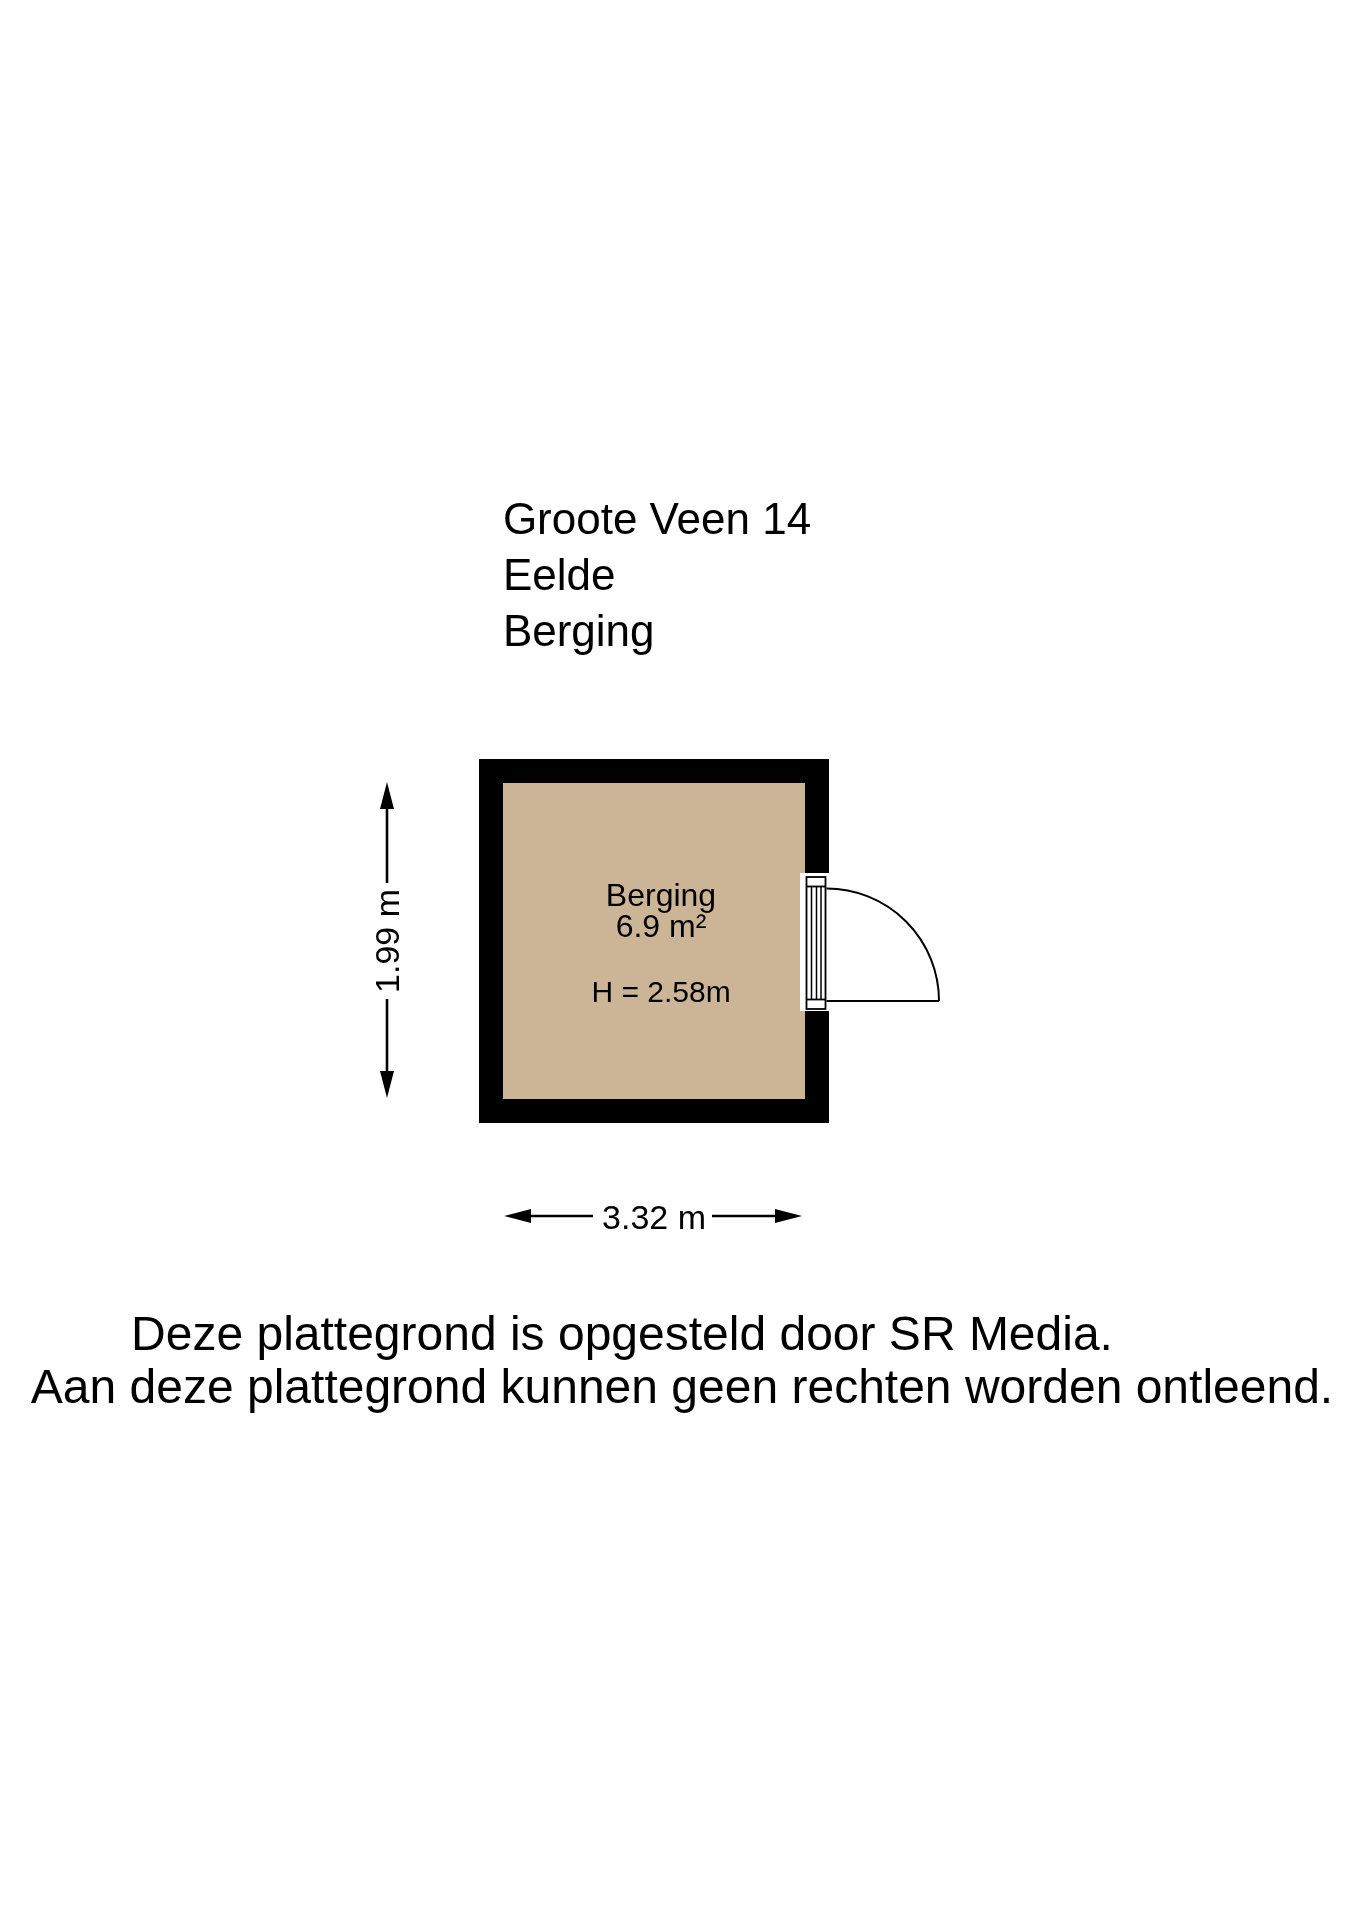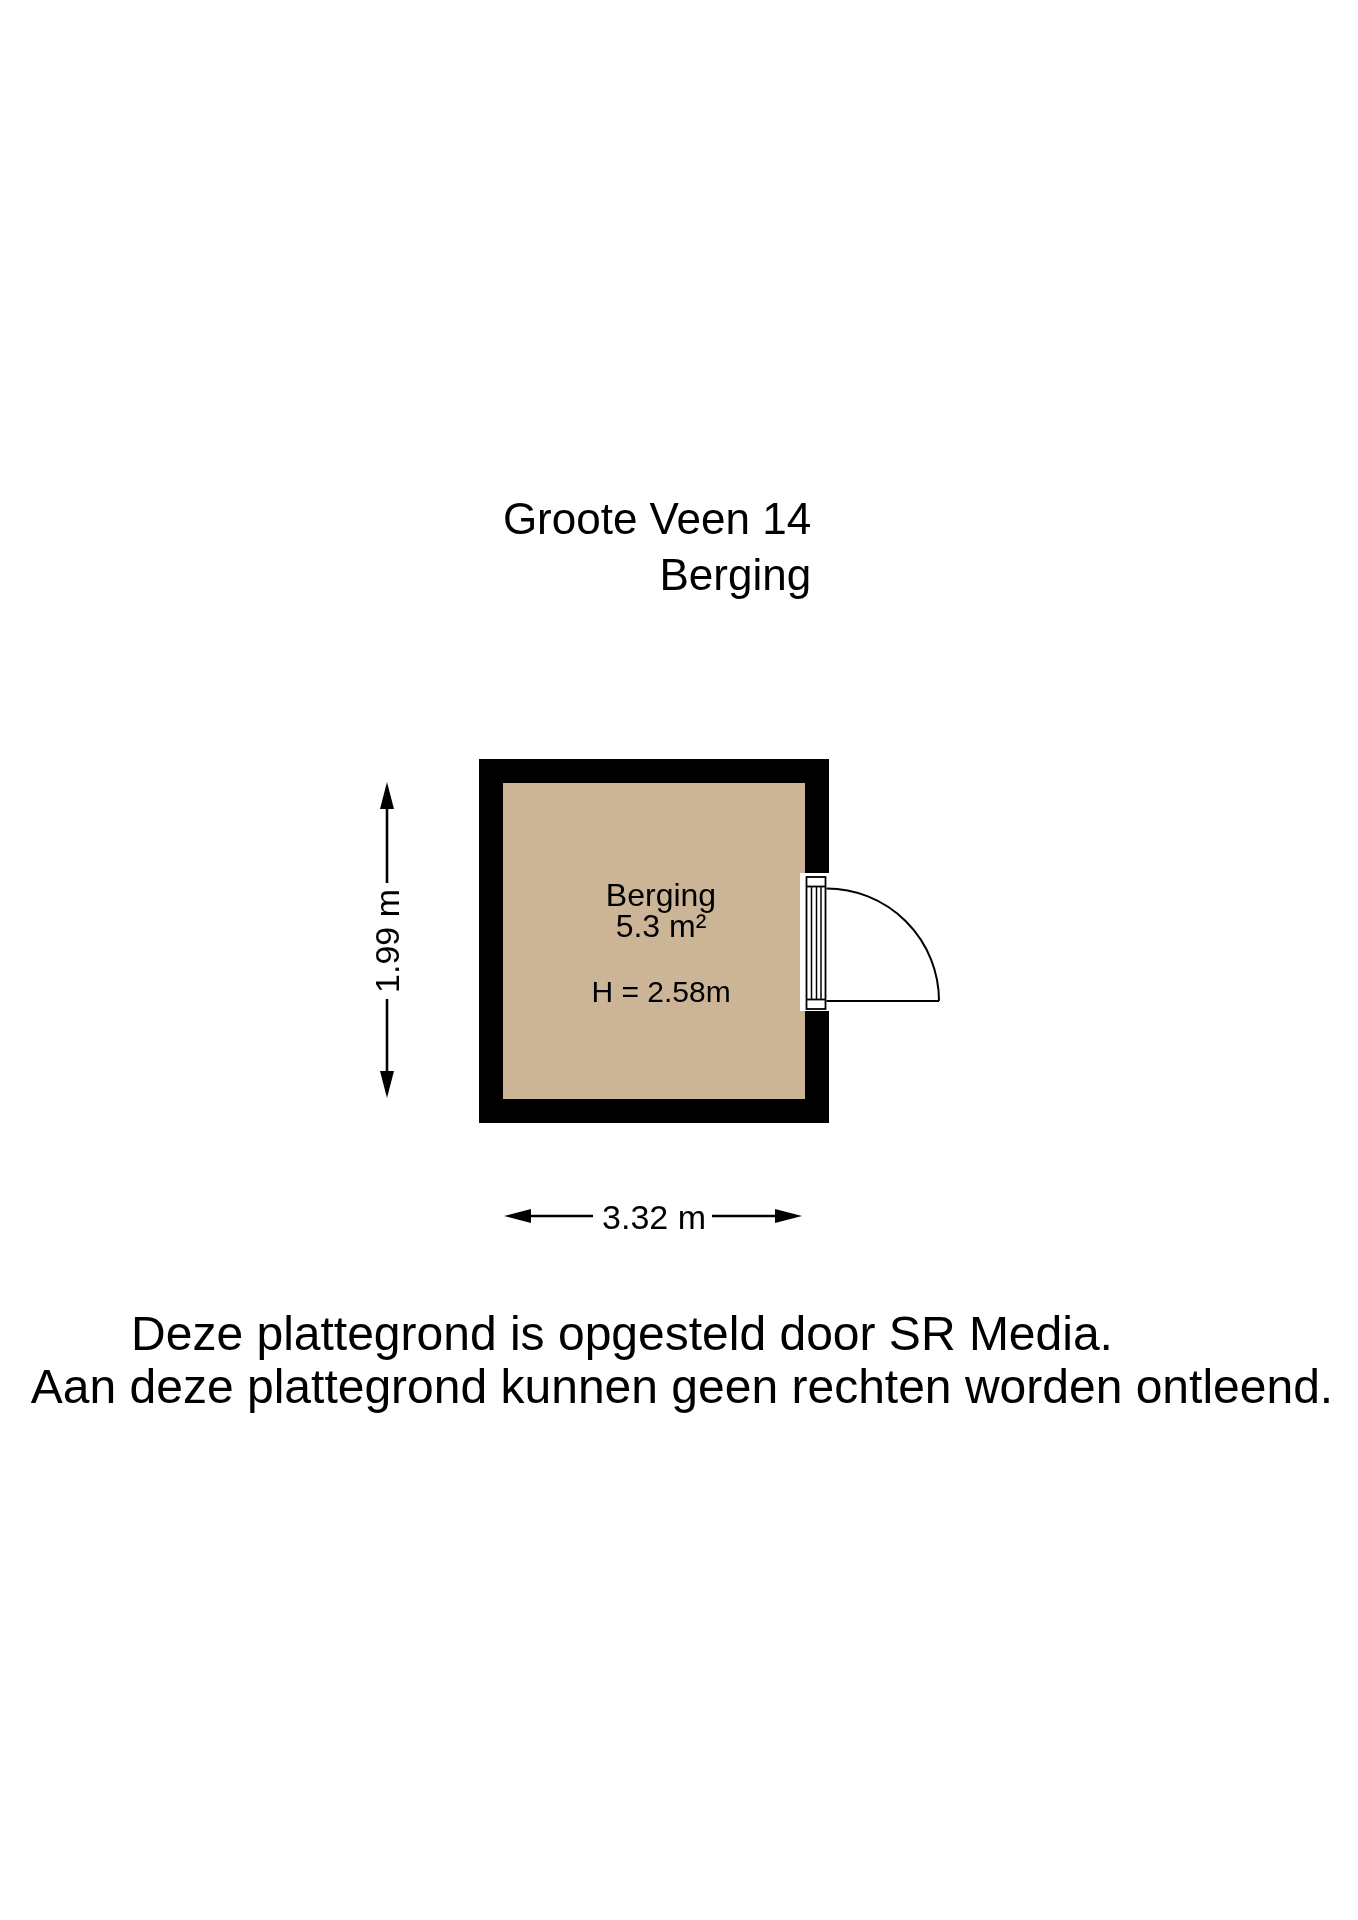--- a/index.html
+++ b/index.html
@@ -9,21 +9,21 @@
     background:#ffffff;
     font-family:"Liberation Sans", sans-serif;
     color:#000;
     overflow:hidden;
   }
   
   .title-block{
     position:absolute;
     left:657px;top:491px;
     transform:translateX(-50%);
-    text-align:right;
+    text-align:left;
     font-size:44px;
     line-height:56px;
     white-space:nowrap;
   }
   
   .wall{
     position:absolute;
     left:479px;top:759px;
     width:350px;height:364px;
   }
@@ -91,30 +91,31 @@
   .footer-line.l1{left:622px;top:1306px;}
   .footer-line.l2{left:682px;top:1359px;}
 </style>
 </head>
 <body>
 
 <div class="page" style="background-color: rgb(255, 255, 255);">
 
   <div class="title-block">
     <div>Groote Veen 14</div>
+    <div>Eelde</div>
     <div>Berging</div>
   </div>
 
   <div class="wall" style="background-color: rgb(0, 0, 0);"></div>
   <div class="floor" style="background-color: rgb(204, 180, 150);"></div>
   <div class="door-opening"></div>
 
   <div class="room-label">
     <div class="room-name">Berging</div>
-    <div class="room-area">5.3 m²</div>
+    <div class="room-area">6.9 m²</div>
     <div class="room-height">H = 2.58m</div>
   </div>
 
   <svg class="linework" viewBox="0 0 1358 1920" xmlns="http://www.w3.org/2000/svg">
 
     <g>
       <rect x="806.5" y="877" width="19" height="132" stroke-width="1.8"></rect>
       <line x1="806.5" y1="886.5" x2="825.5" y2="886.5" stroke-width="1.8"></line>
       <line x1="806.5" y1="999.5" x2="825.5" y2="999.5" stroke-width="1.8"></line>
       <line x1="811.5" y1="886.5" x2="811.5" y2="999.5" stroke-width="1.5"></line>

